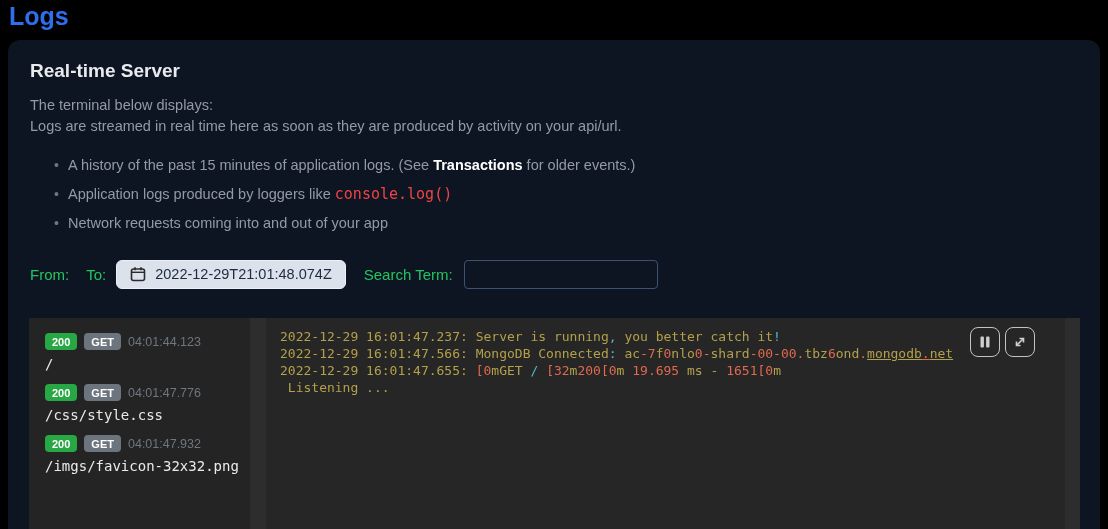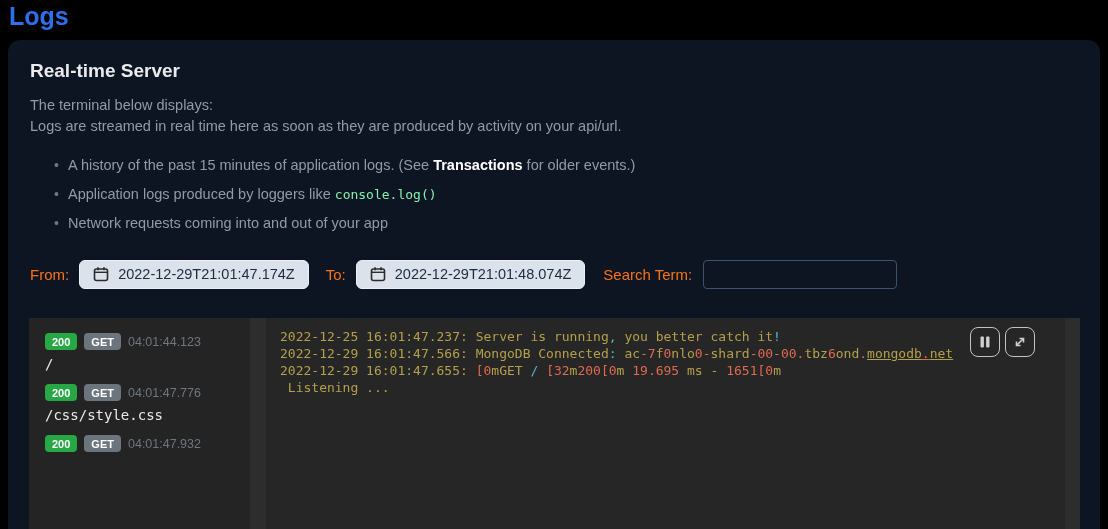--- a/index.html
+++ b/index.html
@@ -23,24 +23,24 @@
   .desc + .desc { margin-top:0; }
   ul.info-list { list-style:none; margin:20px 0 0 0; padding:0; }
   ul.info-list li {
     position:relative; padding-left:38px; color:#949aa3;
     font-size:14.5px; line-height:17px; margin-bottom:12px;
   }
   ul.info-list li::before {
     content:"•"; position:absolute; left:24px; color:#70767e; font-size:14px;
   }
   .link { color:#ffffff; font-weight:bold; cursor:pointer; }
-  .code { font-family:"DejaVu Sans Mono", monospace; color:#86efac; font-size:13px; }
+  .code { font-family:"DejaVu Sans Mono", monospace; color:#ef4444; font-size:15px; }
 
   .filter-bar { display:flex; align-items:center; margin:27px 0 0 0; height:30px; }
-  .filter-label { color:#f97316; font-size:15px; }
+  .filter-label { color:#22c55e; font-size:15px; }
   .date-input {
     display:inline-flex; align-items:center; gap:9px;
     background:#dbe2ec; border:1px solid #edf1f7; border-radius:6px;
     height:29px; padding:0 13px; margin-left:10px; cursor:pointer;
   }
   .date-input span { color:#1d2b3d; font-size:14.5px; }
   .date-input svg { display:block; }
   .to-label { margin-left:17px; }
   .search-label { margin-left:18px; }
   .search-input {
@@ -103,29 +103,20 @@
     <p class="desc">Logs are streamed in real time here as soon as they are produced by activity on your api/url.</p>
 
     <ul class="info-list" id="bullets">
         <li><span>A history of the past 15 minutes of application logs. (See </span><span class="link">Transactions</span><span> for older events.)</span></li>
         <li><span>Application logs produced by loggers like </span><span class="code">console.log()</span></li>
         <li><span>Network requests coming into and out of your app</span></li>
       </ul>
 
     <div class="filter-bar">
       <span class="filter-label">From:</span>
-      <div class="date-input">
-        <svg width="16" height="16" viewBox="0 0 16 16">
-          <rect x="1.5" y="3" width="13" height="11.5" rx="2" fill="none" stroke="#2b2b2b" stroke-width="1.6"></rect>
-          <line x1="5" y1="1.2" x2="5" y2="4.2" stroke="#2b2b2b" stroke-width="1.6"></line>
-          <line x1="11" y1="1.2" x2="11" y2="4.2" stroke="#2b2b2b" stroke-width="1.6"></line>
-          <line x1="2" y1="6.3" x2="14" y2="6.3" stroke="#2b2b2b" stroke-width="1.4"></line>
-        </svg>
-        <span>2022-12-29T21:01:47.174Z</span>
-      </div>
 
       <span class="filter-label to-label">To:</span>
       <div class="date-input">
         <svg width="16" height="16" viewBox="0 0 16 16">
           <rect x="1.5" y="3" width="13" height="11.5" rx="2" fill="none" stroke="#2b2b2b" stroke-width="1.6"></rect>
           <line x1="5" y1="1.2" x2="5" y2="4.2" stroke="#2b2b2b" stroke-width="1.6"></line>
           <line x1="11" y1="1.2" x2="11" y2="4.2" stroke="#2b2b2b" stroke-width="1.6"></line>
           <line x1="2" y1="6.3" x2="14" y2="6.3" stroke="#2b2b2b" stroke-width="1.4"></line>
         </svg>
         <span>2022-12-29T21:01:48.074Z</span>
@@ -153,26 +144,27 @@
             <span class="req-time">04:01:47.776</span>
           </div>
           <div class="req-path">/css/style.css</div>
         </div>
         <div class="req">
           <div class="req-head">
             <span class="badge status">200</span>
             <span class="badge method">GET</span>
             <span class="req-time">04:01:47.932</span>
           </div>
+          <div class="req-path">/imgs/favicon-32x32.png</div>
         </div>
       </div>
     <div class="scroll-strip"></div>
     <div class="terminal">
       <div id="termlines">
-          <div class="term-line"><span class="y">2022-12-25 16:01:47.237: Server is running</span><span class="c">,</span><span class="y"> you better catch it</span><span class="c">!</span></div>
+          <div class="term-line"><span class="y">2022-12-29 16:01:47.237: Server is running</span><span class="c">,</span><span class="y"> you better catch it</span><span class="c">!</span></div>
           <div class="term-line"><span class="y">2022-12-29 16:01:47.566: MongoDB Connected</span><span class="c">:</span><span class="y"> ac</span><span class="o">-7</span><span class="y">f</span><span class="o">0</span><span class="y">nlo</span><span class="o">0</span><span class="o">-</span><span class="y">shard</span><span class="o">-00-00.</span><span class="y">tbz</span><span class="o">6</span><span class="y">ond</span><span class="o">.</span><span class="y u">mongodb</span><span class="o u">.</span><span class="y u">net</span></div>
           <div class="term-line"><span class="y">2022-12-29 16:01:47.655: </span><span class="o">[0</span><span class="y">m</span><span class="y">GET </span><span class="c">/</span><span class="y"> </span><span class="o">[32</span><span class="y">m</span><span class="o">200</span><span class="o">[0</span><span class="y">m </span><span class="o">19.695</span><span class="y"> ms - </span><span class="o">1651</span><span class="o">[0</span><span class="y">m</span></div>
           <div class="term-line"><span class="y"> Listening ...</span></div>
         </div>
       <div class="term-controls">
         <button class="term-btn">
           <svg width="14" height="14" viewBox="0 0 14 14">
             <rect x="2.5" y="1.5" width="3.4" height="11" rx="1" fill="#cfcfcf"></rect>
             <rect x="8.1" y="1.5" width="3.4" height="11" rx="1" fill="#cfcfcf"></rect>
           </svg>

